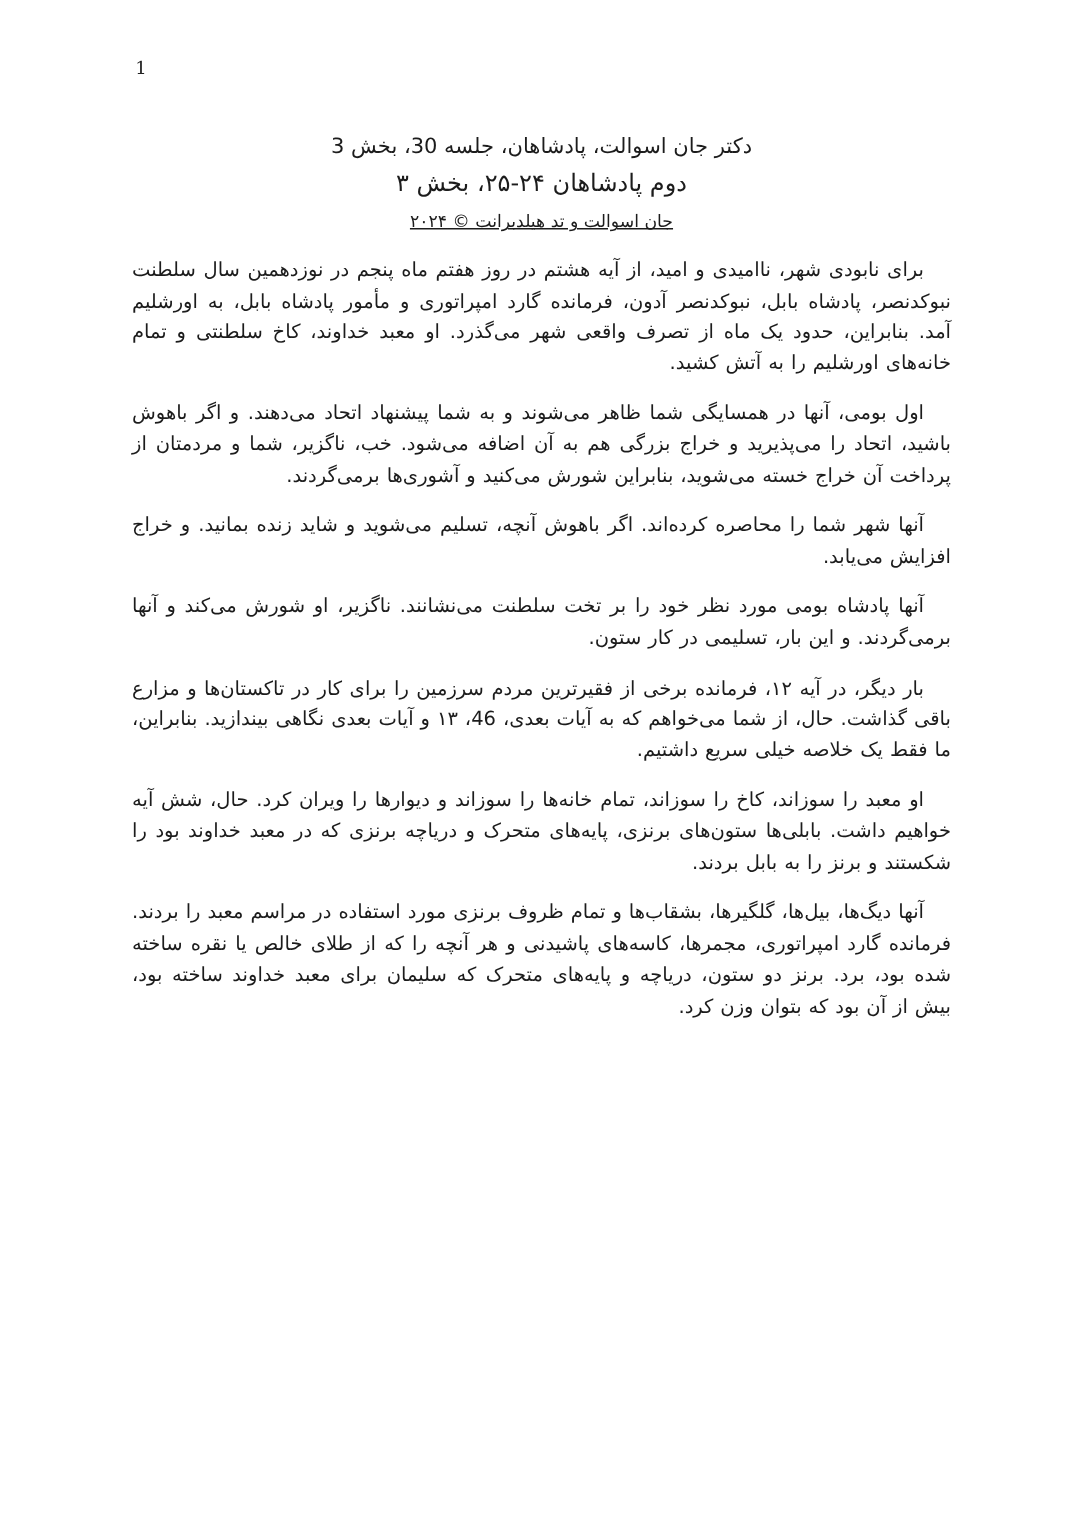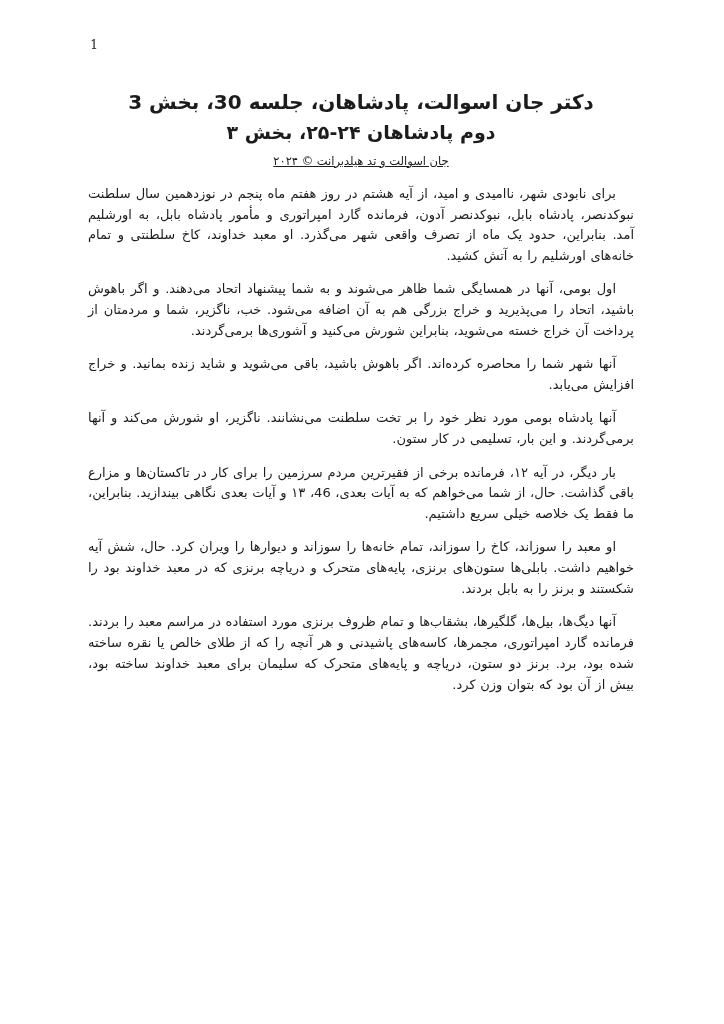--- a/index.html
+++ b/index.html
@@ -28,28 +28,28 @@
     font-size: 12px;
     color: #222222;
     direction: ltr;
     font-family: "DejaVu Serif", serif;
   }
   .doc-header {
     text-align: center;
     margin: 0 0 14px 0;
   }
   .doc-title-1 {
-    font-size: 20px;
-    font-weight: bold;
+    font-size: 14px;
+    font-weight: normal;
     line-height: 1.45;
     margin: 0;
   }
   .doc-title-2 {
-    font-size: 19px;
-    font-weight: bold;
+    font-size: 16px;
+    font-weight: normal;
     line-height: 1.45;
     margin: 2px 0 0 0;
   }
   .doc-byline {
     font-size: 11.5px;
     font-weight: normal;
     line-height: 1.5;
     margin: 6px 0 0 0;
     color: #1c1c1c;
     text-decoration: underline;
@@ -73,20 +73,20 @@
 
   <header class="doc-header">
     <h1 class="doc-title-1">دکتر جان اسوالت، پادشاهان، جلسه 30، بخش 3</h1>
     <h2 class="doc-title-2">دوم پادشاهان ۲۴-۲۵، بخش ۳</h2>
     <p class="doc-byline">جان اسوالت و تد هیلدبرانت © ۲۰۲۴</p>
   </header>
 
   <main class="doc-body">
     <p>برای نابودی شهر، ناامیدی و امید، از آیه هشتم در روز هفتم ماه پنجم در نوزدهمین سال سلطنت نبوکدنصر، پادشاه بابل، نبوکدنصر آدون، فرمانده گارد امپراتوری و مأمور پادشاه بابل، به اورشلیم آمد. بنابراین، حدود یک ماه از تصرف واقعی شهر می‌گذرد. او معبد خداوند، کاخ سلطنتی و تمام خانه‌های اورشلیم را به آتش کشید.</p>
     <p>اول بومی، آنها در همسایگی شما ظاهر می‌شوند و به شما پیشنهاد اتحاد می‌دهند. و اگر باهوش باشید، اتحاد را می‌پذیرید و خراج بزرگی هم به آن اضافه می‌شود. خب، ناگزیر، شما و مردمتان از پرداخت آن خراج خسته می‌شوید، بنابراین شورش می‌کنید و آشوری‌ها برمی‌گردند.</p>
-    <p>آنها شهر شما را محاصره کرده‌اند. اگر باهوش باشید، باقی می‌شوید و شاید زنده بمانید. و خراج افزایش می‌یابد.</p>
+    <p>آنها شهر شما را محاصره کرده‌اند. اگر باهوش آنچه، تسلیم می‌شوید و شاید زنده بمانید. و خراج افزایش می‌یابد.</p>
     <p>آنها پادشاه بومی مورد نظر خود را بر تخت سلطنت می‌نشانند. ناگزیر، او شورش می‌کند و آنها برمی‌گردند. و این بار، تسلیمی در کار ستون.</p>
     <p>بار دیگر، در آیه ۱۲، فرمانده برخی از فقیرترین مردم سرزمین را برای کار در تاکستان‌ها و مزارع باقی گذاشت. حال، از شما می‌خواهم که به آیات بعدی، 46، ۱۳ و آیات بعدی نگاهی بیندازید. بنابراین، ما فقط یک خلاصه خیلی سریع داشتیم.</p>
     <p>او معبد را سوزاند، کاخ را سوزاند، تمام خانه‌ها را سوزاند و دیوارها را ویران کرد. حال، شش آیه خواهیم داشت. بابلی‌ها ستون‌های برنزی، پایه‌های متحرک و دریاچه برنزی که در معبد خداوند بود را شکستند و برنز را به بابل بردند.</p>
     <p>آنها دیگ‌ها، بیل‌ها، گلگیرها، بشقاب‌ها و تمام ظروف برنزی مورد استفاده در مراسم معبد را بردند. فرمانده گارد امپراتوری، مجمرها، کاسه‌های پاشیدنی و هر آنچه را که از طلای خالص یا نقره ساخته شده بود، برد. برنز دو ستون، دریاچه و پایه‌های متحرک که سلیمان برای معبد خداوند ساخته بود، بیش از آن بود که بتوان وزن کرد.</p>
   </main>
 
 </div>
 
 </body></html>

